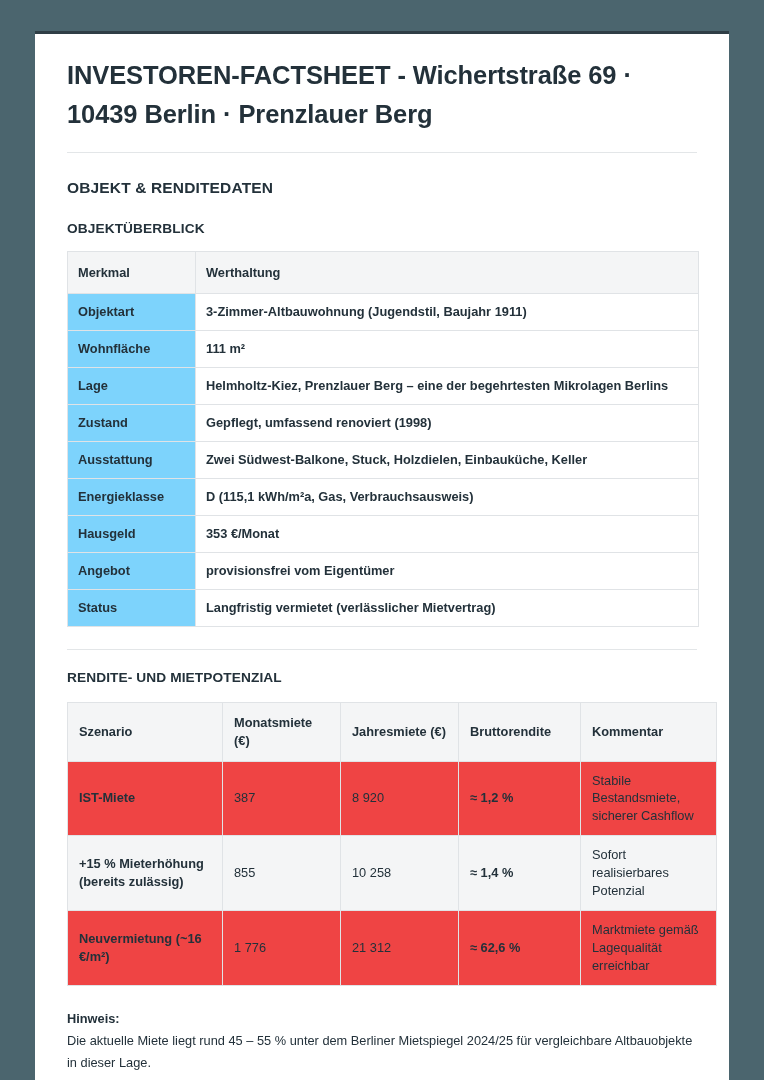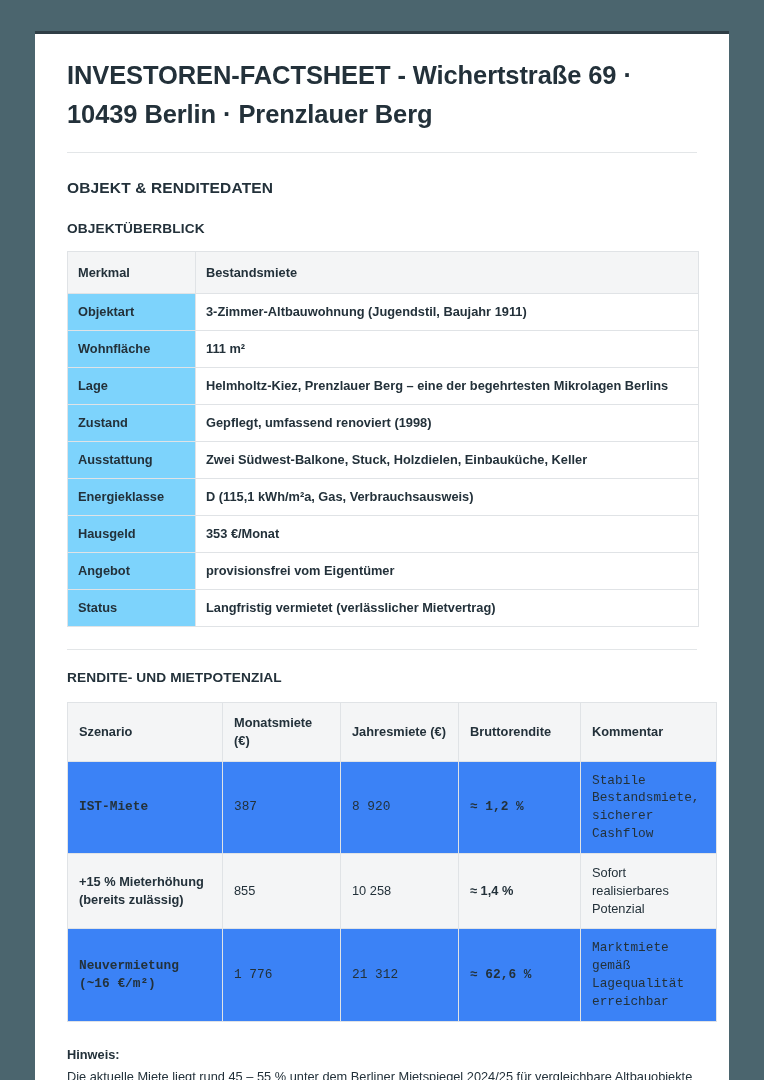--- a/index.html
+++ b/index.html
@@ -127,21 +127,21 @@
     padding: 10px 11px;
     text-align: left;
     vertical-align: middle;
   }
   .tbl-rendite thead th {
     background: #f4f5f6;
     font-weight: bold;
     vertical-align: middle;
     height: 38px;
   }
-  .tbl-rendite tbody tr.row-odd  > * { background: #3b82f6; font-family: Liberation Mono, monospace; }
+  .tbl-rendite tbody tr.row-odd  > * { background: #ef4444; }
   .tbl-rendite tbody tr.row-even > * { background: #f4f5f6; }
   .tbl-rendite tbody th.cell-scenario {
     font-weight: bold;
   }
   .tbl-rendite tbody td.cell-yield {
     font-weight: bold;
   }
   .tbl-rendite tbody td.cell-comment,
   .tbl-rendite tbody td.cell-num {
     font-weight: normal;
@@ -173,21 +173,21 @@
     <h3 class="h-sub">OBJEKTÜBERBLICK</h3>
 
     <table class="tbl-objekt">
       <colgroup>
         <col class="c-key">
           <col class="c-val">
       </colgroup>
       <thead>
         <tr>
           <th>Merkmal</th>
-          <th>Bestandsmiete</th>
+          <th>Werthaltung</th>
         </tr>
       </thead>
       <tbody id="overview-body">
           <tr>
             <th>Objektart</th>
             <td>3-Zimmer-Altbauwohnung (Jugendstil, Baujahr 1911)</td>
           </tr>
           <tr>
             <th>Wohnfläche</th>
             <td>111 m²</td>

